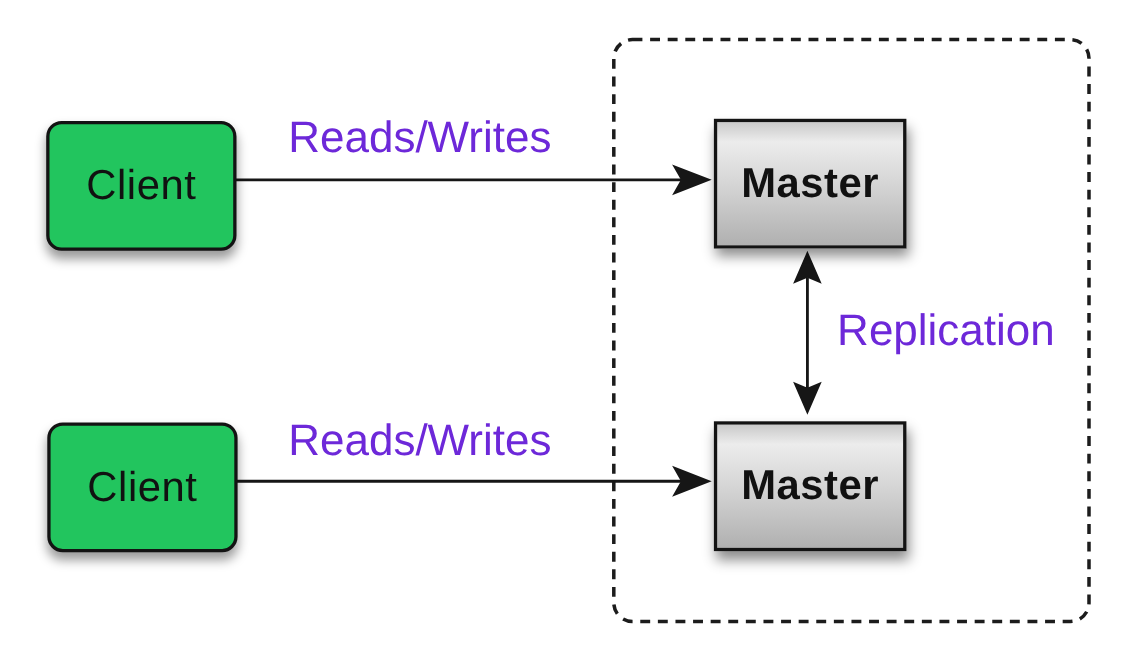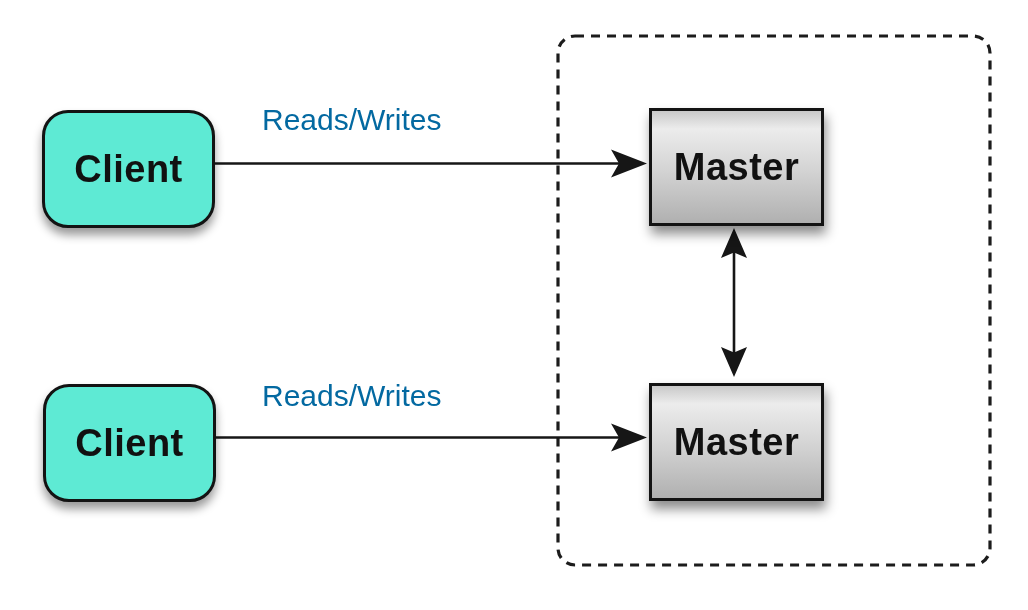--- a/index.html
+++ b/index.html
@@ -6,38 +6,37 @@
   body{font-family:"Liberation Sans","DejaVu Sans",sans-serif;}
   .canvas{
     position:relative;width:1028px;height:610px;background:#ffffff;overflow:hidden;
   }
   .svg-layer{position:absolute;left:0;top:0;width:1028px;height:610px;}
   .node{
     position:absolute;display:flex;align-items:center;justify-content:center;
     color:#111;font-size:38px;letter-spacing:0.5px;
   }
   .client{
-    width:167px;height:112px;background:#5eead4;
-    border:3px solid #131313;border-radius:26px;
+    width:167px;height:112px;background:#22c55e;
+    border:3px solid #131313;border-radius:14px;
     box-shadow:0 7px 10px rgba(0,0,0,0.40);
-    font-weight:bold;
   }
   .client-top{left:42px;top:110px;}
   .client-bottom{left:43px;top:384px;}
   .master{
     width:169px;height:112px;
     background:linear-gradient(180deg,#c9c9c9 0%,#ececec 16%,#d2d2d2 55%,#b0b0b0 100%);
     border:3px solid #131313;
     box-shadow:2px 8px 11px rgba(0,0,0,0.45);
     font-weight:bold;
   }
   .master-top{left:649px;top:108px;}
   .master-bottom{left:649px;top:383px;}
   .edge-label{
-    position:absolute;color:#0369a1;font-size:30px;line-height:1.05;white-space:nowrap;
+    position:absolute;color:#6d28d9;font-size:40px;line-height:1.05;white-space:nowrap;
   }
   .label-rw-top{left:262px;top:104px;}
   .label-rw-bottom{left:262px;top:380px;}
   .label-replication{left:761px;top:280px;}
 </style>
 </head>
 <body>
 
 <div class="canvas">
 
@@ -75,14 +74,15 @@
   </div>
 
   <div class="node master master-bottom">
     <span>Master</span>
   </div>
 
   <div class="edge-label label-rw-top">Reads/Writes</div>
 
   <div class="edge-label label-rw-bottom">Reads/Writes</div>
 
+  <div class="edge-label label-replication">Replication</div>
 
 </div>
 
 </body></html>

